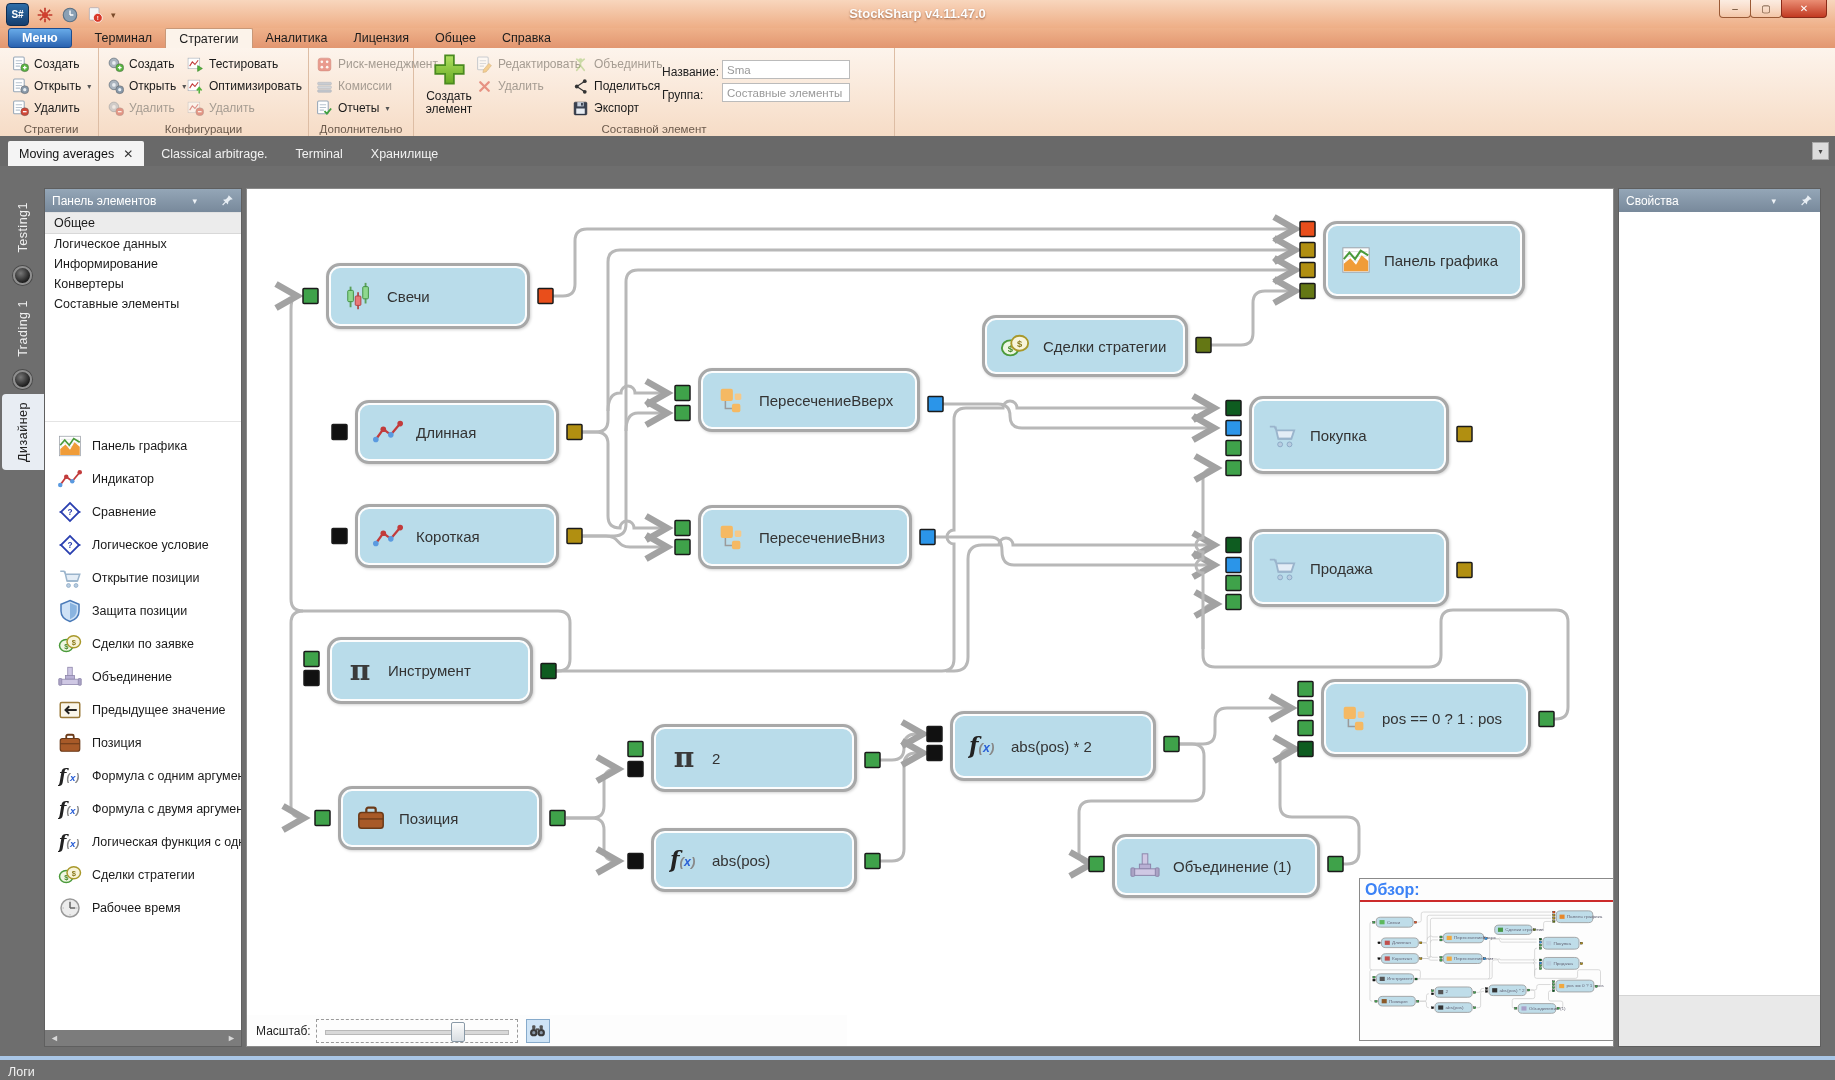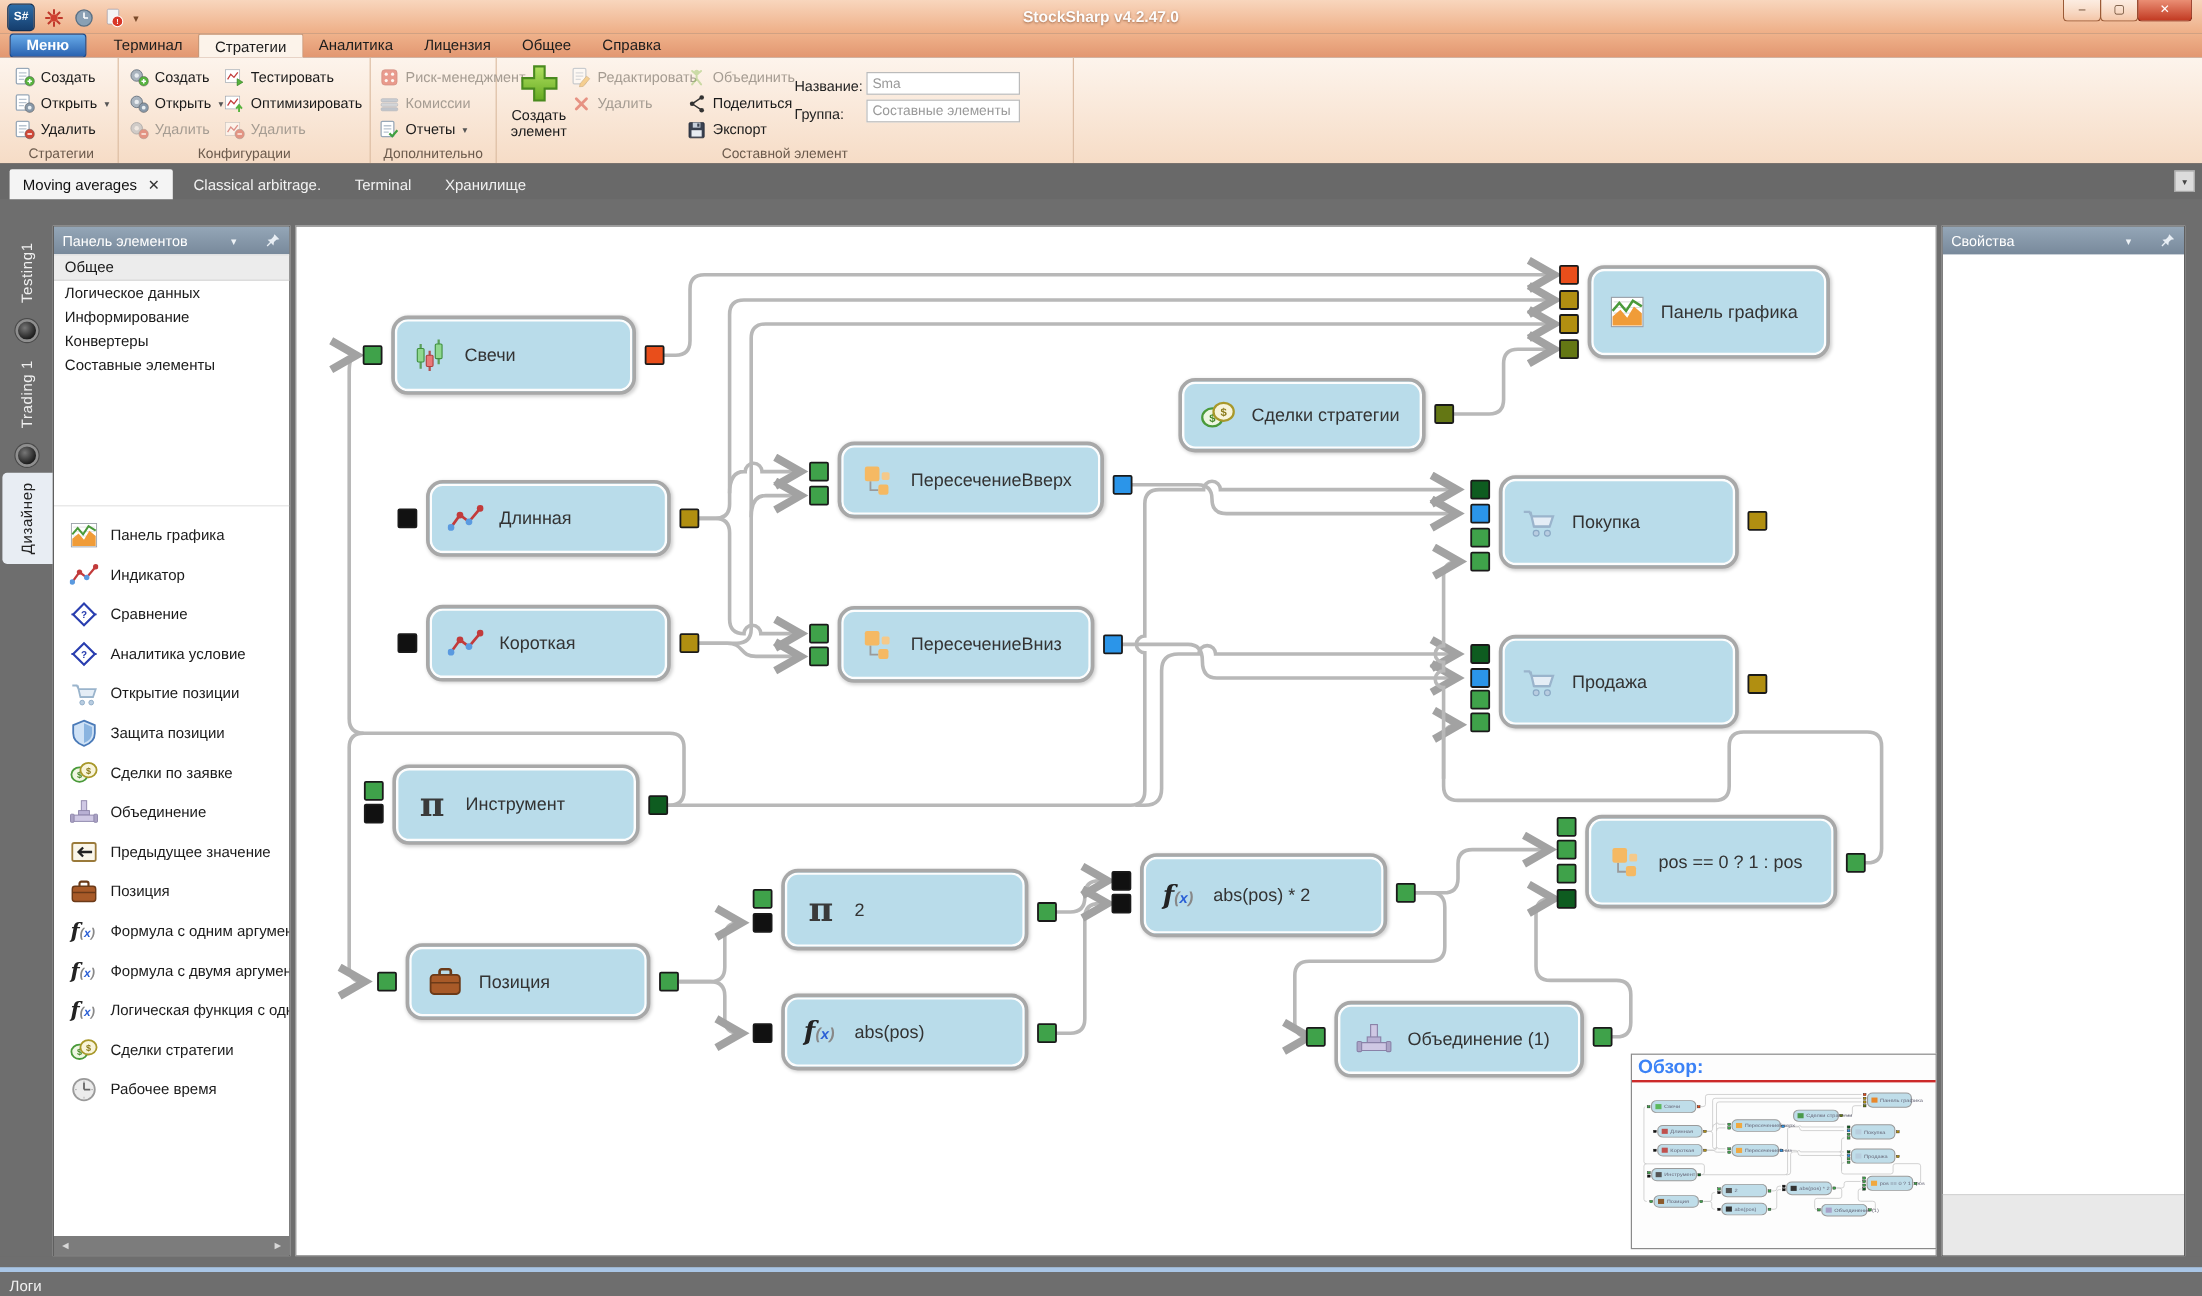--- a/index.html
+++ b/index.html
@@ -104,21 +104,21 @@
             <circle cx="16" cy="16" r="12" fill="#8aa0b4" stroke="#5a7084" stroke-width="2"></circle>
             <path d="M16 16 V8 M16 16 h6" stroke="#fff" stroke-width="2.4"></path>
           </svg></span>
       <span class="qicon" id="qat2"><svg viewBox="0 0 32 32" xmlns="http://www.w3.org/2000/svg">
             <rect x="6" y="3" width="17" height="22" rx="2" fill="#f4f4f4" stroke="#99a"></rect>
             <circle cx="21" cy="21" r="8" fill="#d83828" stroke="#fff" stroke-width="1.5"></circle>
             <text x="21" y="25" font-size="11" font-weight="bold" fill="#fff" text-anchor="middle">!</text>
           </svg></span>
       <span class="qcaret">▾</span>
     </div>
-    <div class="title">StockSharp v4.2.47.0</div>
+    <div class="title">StockSharp v4.11.47.0</div>
     <div class="winbtns" id="winbtns">
         <div class="winbtn">–</div>
         <div class="winbtn">▢</div>
         <div class="winbtn close">✕</div>
       </div>
   </div>
 
   <div class="ribbontabs" id="ribbonTabs">
       <div class="rtab menu">Меню</div>
       <div class="rtab">Терминал</div>
@@ -442,21 +442,21 @@
           <span>Сравнение</span>
         </div>
         <div class="elem">
           <span class="ic">
             <svg viewBox="0 0 32 32" xmlns="http://www.w3.org/2000/svg">
               <path d="M2 16 h5 M25 16 h5" stroke="#2a3fb0" stroke-width="2"></path>
               <rect x="7.5" y="7.5" width="17" height="17" transform="rotate(45 16 16)" fill="#fff" stroke="#2a3fb0" stroke-width="2.4"></rect>
               <text x="16" y="20" font-size="11" text-anchor="middle" fill="#2a3fb0" font-weight="bold">?</text>
             </svg>
           </span>
-          <span>Аналитика условие</span>
+          <span>Логическое условие</span>
         </div>
         <div class="elem">
           <span class="ic">
             <svg viewBox="0 0 32 32" xmlns="http://www.w3.org/2000/svg">
               <path d="M3 7 h5 l2 4 h19 l-3 9 H12 L9 7" fill="#e4edf6" stroke="#9ab4cc" stroke-width="2"></path>
               <path d="M12 20 h14" stroke="#9ab4cc" stroke-width="2"></path>
               <circle cx="14" cy="26" r="2.6" fill="#b8cce0" stroke="#8aa8c4"></circle>
               <circle cx="24" cy="26" r="2.6" fill="#b8cce0" stroke="#8aa8c4"></circle>
             </svg>
           </span>
@@ -825,20 +825,40 @@
               <rect x="13" y="3" width="6" height="13" fill="#cfc8e4" stroke="#8a82a8"></rect>
               <rect x="10" y="14" width="12" height="5" fill="#b8b0d4" stroke="#8a82a8"></rect>
               <rect x="3" y="19" width="26" height="7" rx="2" fill="#cfc8e4" stroke="#8a82a8"></rect>
               <rect x="1" y="18" width="4" height="9" rx="1" fill="#aaa2c4" stroke="#8a82a8"></rect>
               <rect x="27" y="18" width="4" height="9" rx="1" fill="#aaa2c4" stroke="#8a82a8"></rect>
             </svg>
           </span>
           <span class="nlabel">Объединение (1)</span>
         </div>
       </div>
+    <div class="scalebar">
+      <span>Масштаб:</span>
+      <div class="sliderbox">
+        <div class="strack"></div>
+        <div class="sthumb" id="sthumb" style="left: 134.72px;"></div>
+      </div>
+      <div class="binocbtn">
+          <span class="ic" id="binocIc">
+            <svg viewBox="0 0 32 32" xmlns="http://www.w3.org/2000/svg">
+              <rect x="6" y="6" width="6" height="8" rx="2" fill="#555"></rect>
+              <rect x="20" y="6" width="6" height="8" rx="2" fill="#555"></rect>
+              <rect x="13" y="12" width="6" height="4" fill="#555"></rect>
+              <circle cx="9" cy="20" r="7" fill="#3a3a3a"></circle>
+              <circle cx="23" cy="20" r="7" fill="#3a3a3a"></circle>
+              <circle cx="9" cy="20" r="3" fill="#8898a8"></circle>
+              <circle cx="23" cy="20" r="3" fill="#8898a8"></circle>
+            </svg>
+          </span>
+        </div>
+    </div>
     <div class="overview">
       <div class="ovtitle">Обзор:</div>
       <svg class="mini" id="miniSvg" width="247" height="130" viewBox="246 188 1368 859" preserveAspectRatio="none">
           <path d="M552 295 h10 q12 0 12 -12 V240 q0 -12 12 -12 H1294" fill="none" stroke="#c8c8c8" stroke-width="4"></path>
           <path d="M581 431 h14 q12 0 12 -12 V261 q0 -12 12 -12 H1294" fill="none" stroke="#c8c8c8" stroke-width="4"></path>
           <path d="M607 410 q0 -18 12 -18 h1 a7 7 0 0 1 14 0 h32" fill="none" stroke="#c8c8c8" stroke-width="4"></path>
           <path d="M581 431 h14 q12 0 12 12 v72 q0 12 12 12 a7 7 0 0 1 14 0 h33" fill="none" stroke="#c8c8c8" stroke-width="4"></path>
           <path d="M581 535 h32 q12 0 12 -12 V281 q0 -12 12 -12 H1294" fill="none" stroke="#c8c8c8" stroke-width="4"></path>
           <path d="M625 430 q0 -18 12 -18 h29" fill="none" stroke="#c8c8c8" stroke-width="4"></path>
           <path d="M581 535 h24 c14 0 10 11 24 11 h37" fill="none" stroke="#c8c8c8" stroke-width="4"></path>

